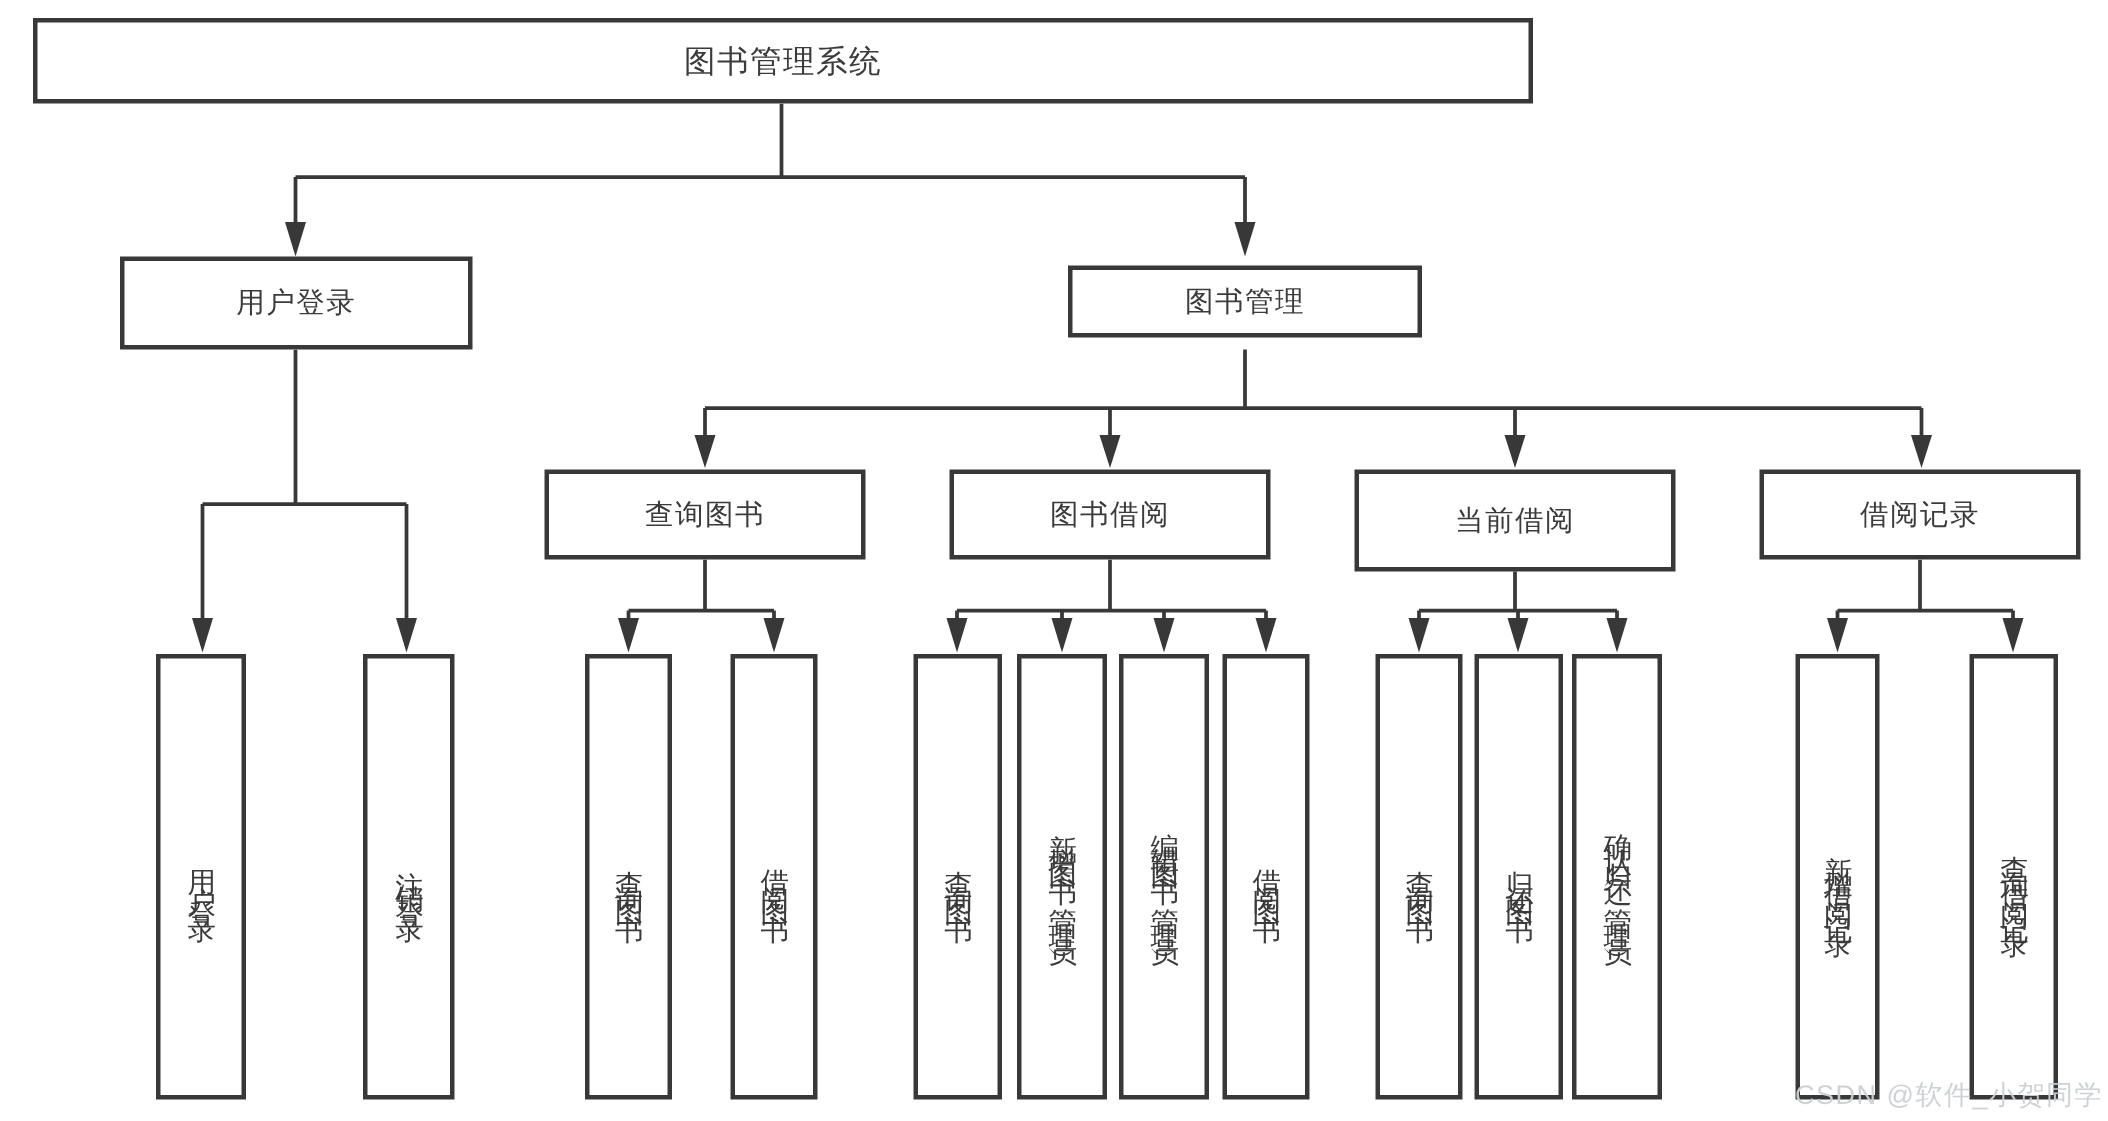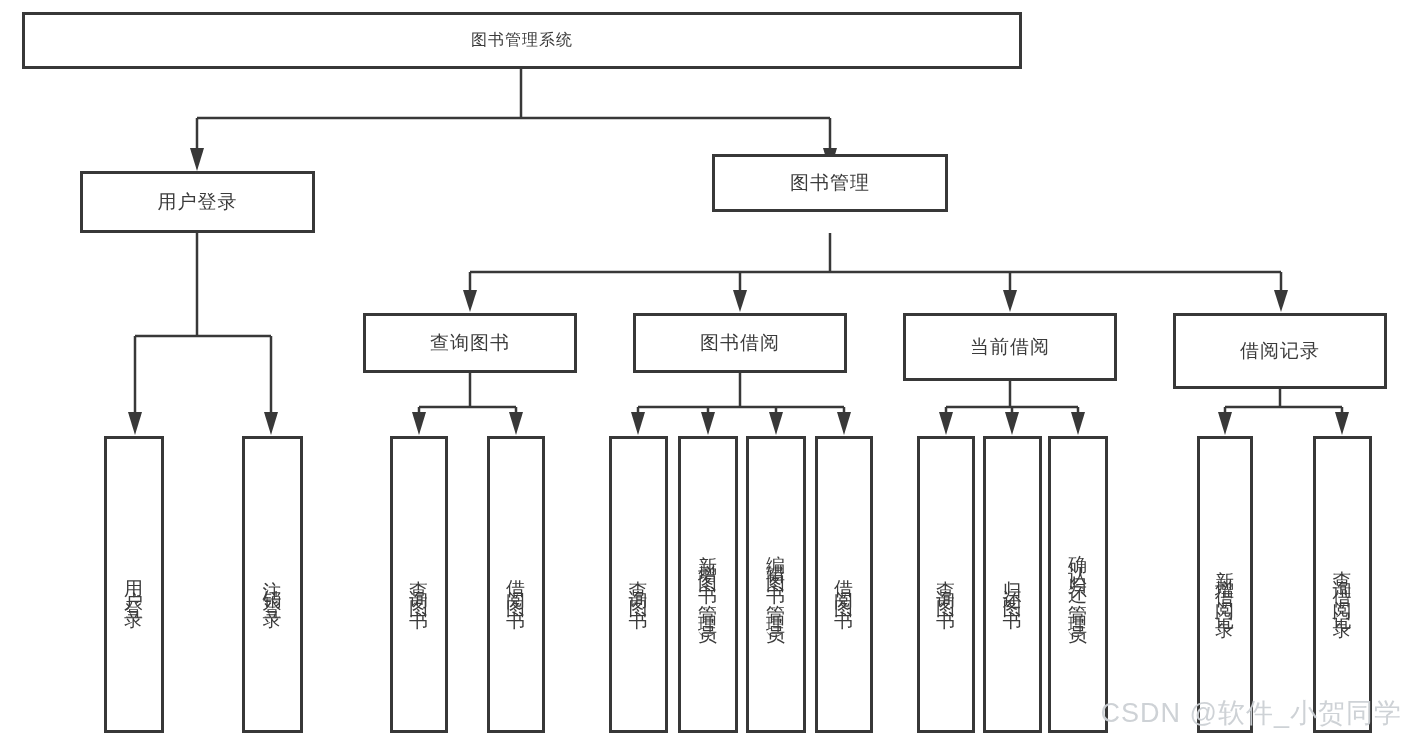--- a/index.html
+++ b/index.html
@@ -31,22 +31,22 @@
   }
   .node.vertical {
     writing-mode: vertical-rl;
     letter-spacing: 10px;
     font-size: 19px;
     line-height: 1;
   }
   #watermark {
     position: absolute;
     right: 3px;
-    bottom: 16px;
-    font-size: 27px;
+    bottom: 5px;
+    font-size: 18px;
     color: #ccd0d4;
     opacity: 0.95;
     letter-spacing: 1px;
     z-index: 5;
     white-space: nowrap;
   }
 </style>
 </head>
 <body>
 
@@ -115,29 +115,29 @@
       <polygon points="769,412 783,412 776,435"></polygon>
       <polygon points="837,412 851,412 844,435"></polygon>
       <polygon points="939,412 953,412 946,435"></polygon>
       <polygon points="1005,412 1019,412 1012,435"></polygon>
       <polygon points="1071,412 1085,412 1078,435"></polygon>
       <polygon points="1218,412 1232,412 1225,435"></polygon>
       <polygon points="1335,412 1349,412 1342,435"></polygon>
     </g>
   </svg>
 
-  <div class="node" style="left:22px; top:12px; width:1000px; height:57px; font-size:16px;">图书管理系统</div>
+  <div class="node" style="left:22px; top:12px; width:1000px; height:57px; font-size:21px;">图书管理系统</div>
 
   <div class="node" style="left:80px; top:171px; width:235px; height:62px;">用户登录</div>
-  <div class="node" style="left:712px; top:154px; width:236px; height:58px;">图书管理</div>
+  <div class="node" style="left:712px; top:177px; width:236px; height:48px;">图书管理</div>
 
   <div class="node" style="left:363px; top:313px; width:214px; height:60px;">查询图书</div>
   <div class="node" style="left:633px; top:313px; width:214px; height:60px;">图书借阅</div>
   <div class="node" style="left:903px; top:313px; width:214px; height:68px;">当前借阅</div>
-  <div class="node" style="left:1173px; top:313px; width:214px; height:76px;">借阅记录</div>
+  <div class="node" style="left:1173px; top:313px; width:214px; height:60px;">借阅记录</div>
 
   <div class="node vertical" style="left:104px; top:436px; width:60px; height:297px;">用户登录</div>
   <div class="node vertical" style="left:242px; top:436px; width:61px; height:297px;">注销登录</div>
 
   <div class="node vertical" style="left:390px; top:436px; width:58px; height:297px;">查询图书</div>
   <div class="node vertical" style="left:487px; top:436px; width:58px; height:297px;">借阅图书</div>
 
   <div class="node vertical" style="left:609px; top:436px; width:59px; height:297px;">查询图书</div>
   <div class="node vertical" style="left:678px; top:436px; width:60px; height:297px;">新增图书（管理员）</div>
   <div class="node vertical" style="left:746px; top:436px; width:60px; height:297px;">编辑图书（管理员）</div>

